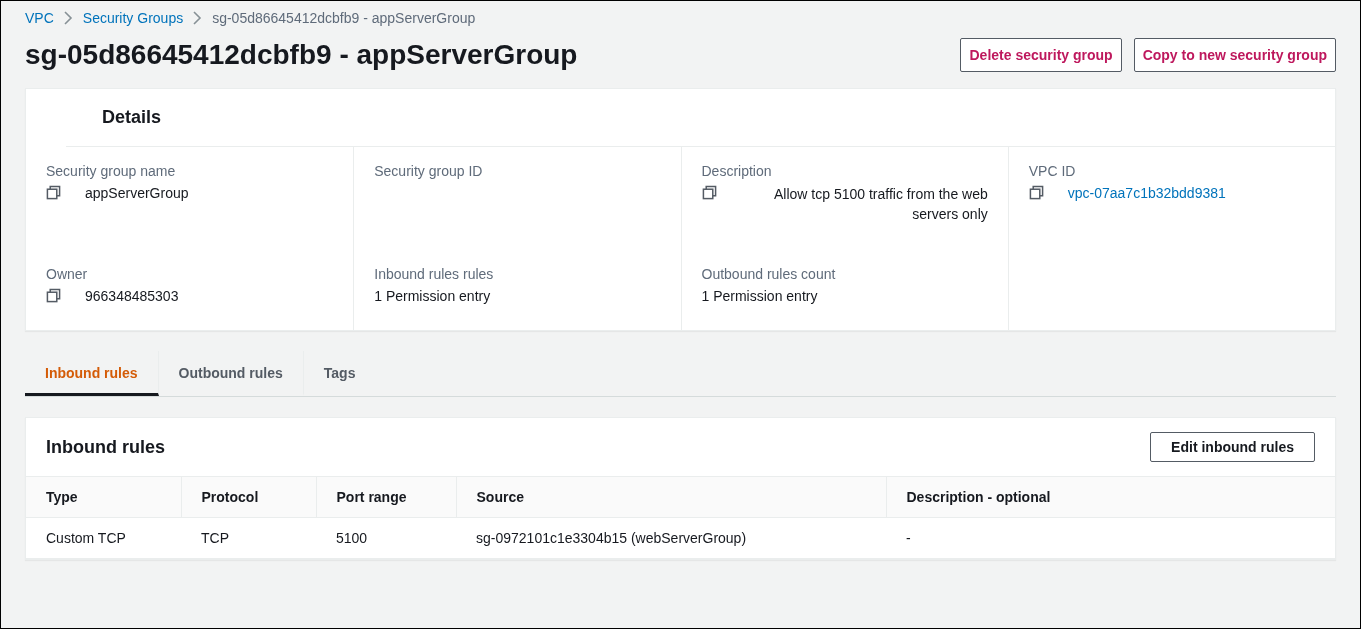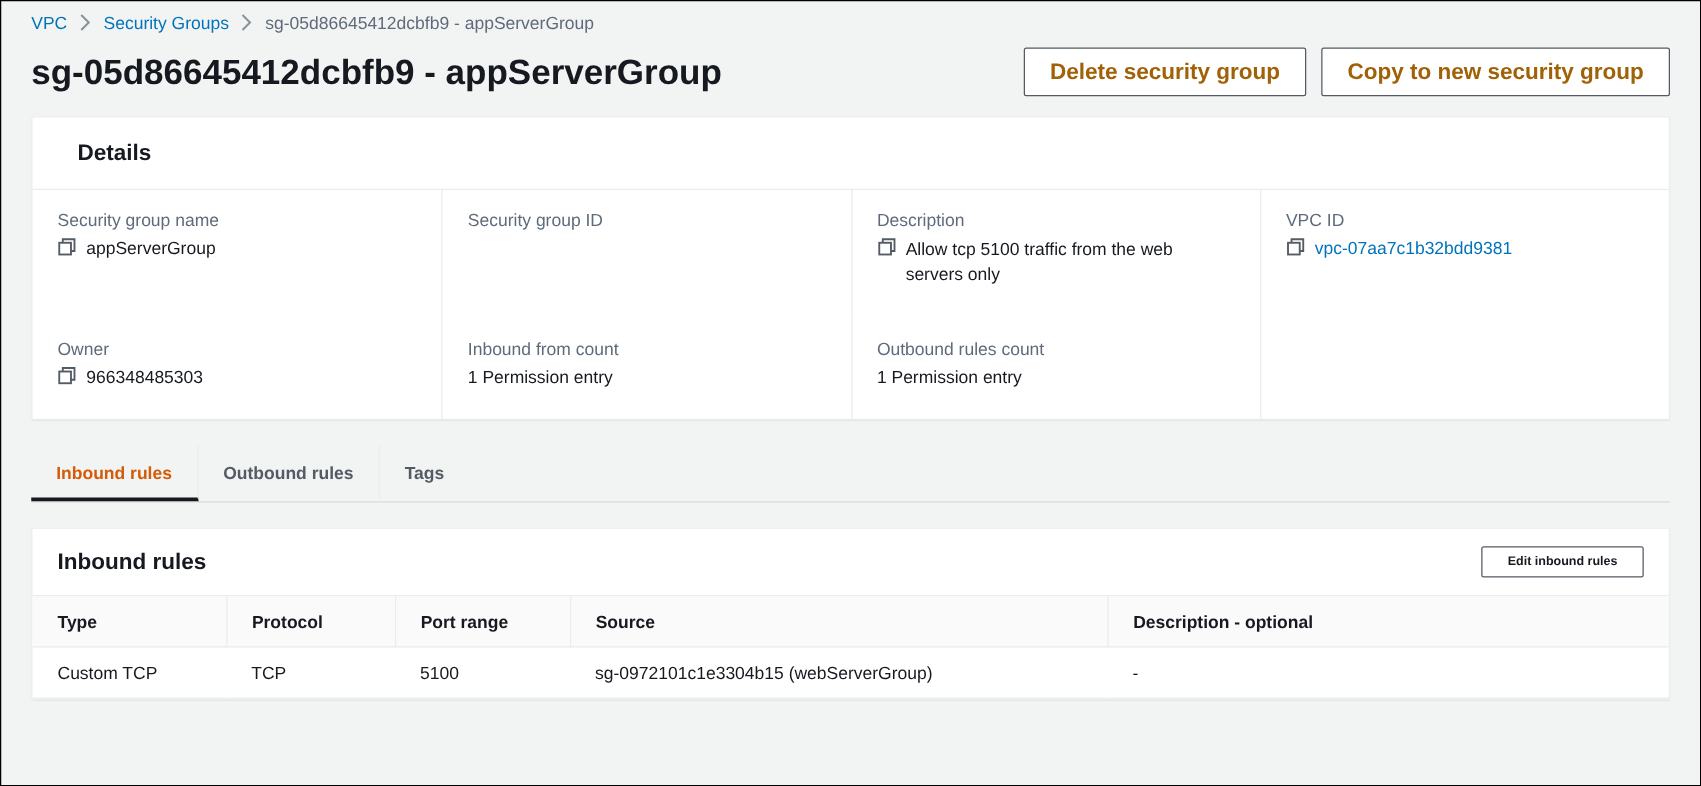--- a/index.html
+++ b/index.html
@@ -8,42 +8,42 @@
 
     a.link { color:#0073bb; text-decoration:none; cursor:pointer; }
 
     .breadcrumbs { display:flex; align-items:center; gap:10px; padding:9px 24px 8px; font-size:14px; }
     .breadcrumbs .sep { color:#687078; }
     .breadcrumbs .current { color:#5f6b7a; }
 
     .header-row { display:flex; align-items:center; justify-content:space-between; padding:4px 24px 16px; }
     .page-title { font-size:28px; font-weight:700; }
     .header-actions { display:flex; gap:12px; }
-    .btn { background:#fff; border:1px solid #545b64; border-radius:2px; padding:8px 20px; font-size:18px; font-weight:700; color:#a16207; cursor:pointer; }
+    .btn { background:#fff; border:1px solid #545b64; border-radius:2px; padding:8px 8px; font-size:14px; font-weight:700; color:#be185d; cursor:pointer; }
 
     .panel { background:#fff; border:1px solid #eaeded; margin:0 24px 20px; box-shadow: 0 1px 1px rgba(0,0,0,0.05); }
-    .panel-title { font-size:18px; font-weight:700; padding:18px 36px; border-bottom:1px solid #eaeded; }
+    .panel-title { font-size:18px; font-weight:700; padding:18px 36px; border-bottom:1px solid #eaeded;margin-left:40px; }
 
     .details-grid { display:grid; grid-template-columns: repeat(4,1fr); }
     .detail-cell { padding:16px 20px 26px; }
     .detail-cell.bl { border-left:1px solid #eaeded; }
     .detail-label { font-size:14px; color:#5f6b7a; margin-bottom:6px; }
-    .detail-value { font-size:14px; color:#16191f; display:flex; align-items:flex-start; gap:8px; }
+    .detail-value { font-size:14px; color:#16191f; display:flex; align-items:flex-start; gap:24px;text-align:right; }
     .detail-value.wrap span { line-height:1.4; }
 
     .tabs { display:flex; margin:0 24px; border-bottom:1px solid #d5dbdb; }
     .tab { padding:14px 20px 12px; font-size:14px; font-weight:700; color:#545b64; cursor:pointer; border-right:1px solid #eaeded; background:transparent; border-top:none; border-left:none; border-bottom:3px solid transparent; }
     .tab:last-child { border-right:none; }
     .tab.active { color:#d45b07; border-bottom-color:#16191f; }
 
     .tabs + .panel { margin-top:20px; }
 
     .sub-panel-header { display:flex; align-items:center; justify-content:space-between; padding:14px 20px; }
     .sub-panel-title { font-size:18px; font-weight:700; }
-    .edit-btn { background:#fff; border:1px solid #545b64; border-radius:2px; padding:6px 20px; font-size:10px; font-weight:700; color:#16191f; cursor:pointer; }
+    .edit-btn { background:#fff; border:1px solid #545b64; border-radius:2px; padding:6px 20px; font-size:14px; font-weight:700; color:#16191f; cursor:pointer; }
 
     table.rules { width:100%; border-collapse:collapse; border-top:1px solid #eaeded; }
     table.rules th { text-align:left; font-size:14px; font-weight:700; color:#16191f; padding:12px 20px; border-bottom:1px solid #eaeded; border-right:1px solid #eaeded; background:#fafafa; }
     table.rules th:last-child { border-right:none; }
     table.rules td { font-size:14px; padding:12px 20px; border-bottom:1px solid #eaeded; }
 
     .copy-icon { flex:0 0 auto; display:inline-flex; cursor:pointer; color:#545b64; }
     .sep svg { display:block; }
   </style>
 </head>
@@ -123,21 +123,21 @@
         <span class="copy-icon">
           <svg width="15" height="15" viewBox="0 0 16 16">
               <rect x="1.5" y="4.5" width="10" height="10" fill="none" stroke="#545b64" stroke-width="1.6"></rect>
               <path d="M4.5 4.5v-3h10v10h-3" fill="none" stroke="#545b64" stroke-width="1.6"></path>
             </svg>
         </span>
         <span>966348485303</span>
       </div>
     </div>
     <div class="detail-cell bl">
-      <div class="detail-label">Inbound from count</div>
+      <div class="detail-label">Inbound rules rules</div>
       <div class="detail-value">
           <span>1 Permission entry</span>
         </div>
     </div>
     <div class="detail-cell bl">
       <div class="detail-label">Outbound rules count</div>
       <div class="detail-value">
           <span>1 Permission entry</span>
         </div>
     </div>

